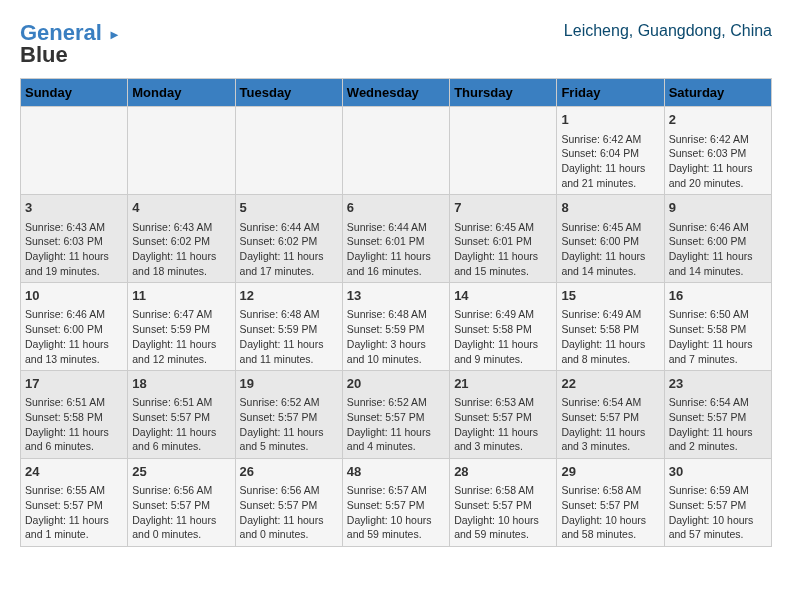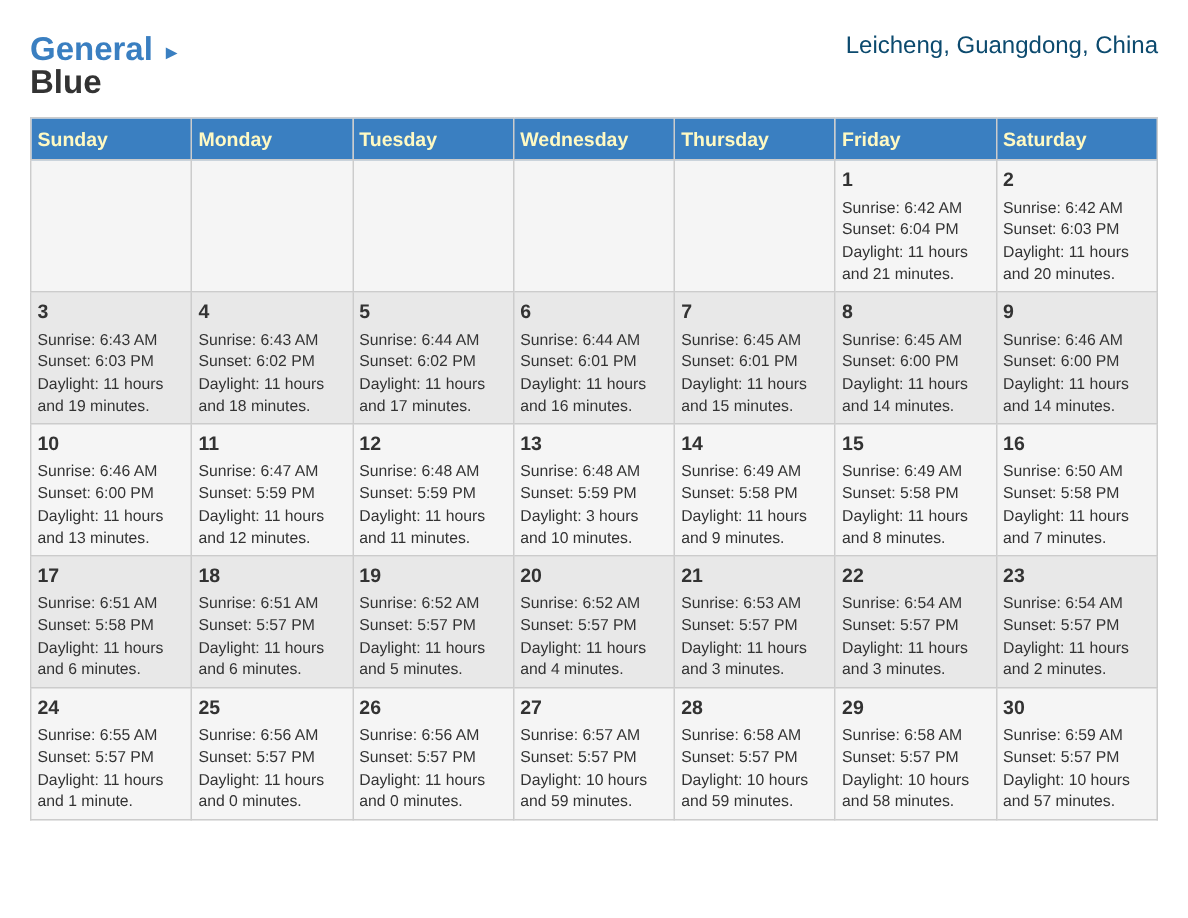--- a/index.html
+++ b/index.html
@@ -33,21 +33,21 @@
       color: #0c4a6e;
       margin-top: 2px;
     }
     table {
       width: 100%;
       border-collapse: collapse;
       font-size: 11px;
     }
     thead tr th {
       background-color: #3a7fc1;
-      color: #fef9c3;
+      color: #000000;
       padding: 6px 4px;
       text-align: left;
       font-size: 13px;
       font-weight: bold;
       border: 1px solid #ccc;
     }
     tbody tr td {
       border: 1px solid #ccc;
       vertical-align: top;
       padding: 4px;
@@ -139,19 +139,19 @@
         <td><span class="day-num">19</span><span>Sunrise: 6:52 AM</span><br><span>Sunset: 5:57 PM</span><br><span>Daylight: 11 hours and 5 minutes.</span></td>
         <td><span class="day-num">20</span><span>Sunrise: 6:52 AM</span><br><span>Sunset: 5:57 PM</span><br><span>Daylight: 11 hours and 4 minutes.</span></td>
         <td><span class="day-num">21</span><span>Sunrise: 6:53 AM</span><br><span>Sunset: 5:57 PM</span><br><span>Daylight: 11 hours and 3 minutes.</span></td>
         <td><span class="day-num">22</span><span>Sunrise: 6:54 AM</span><br><span>Sunset: 5:57 PM</span><br><span>Daylight: 11 hours and 3 minutes.</span></td>
         <td><span class="day-num">23</span><span>Sunrise: 6:54 AM</span><br><span>Sunset: 5:57 PM</span><br><span>Daylight: 11 hours and 2 minutes.</span></td>
       </tr>
       <tr>
         <td><span class="day-num">24</span><span>Sunrise: 6:55 AM</span><br><span>Sunset: 5:57 PM</span><br><span>Daylight: 11 hours and 1 minute.</span></td>
         <td><span class="day-num">25</span><span>Sunrise: 6:56 AM</span><br><span>Sunset: 5:57 PM</span><br><span>Daylight: 11 hours and 0 minutes.</span></td>
         <td><span class="day-num">26</span><span>Sunrise: 6:56 AM</span><br><span>Sunset: 5:57 PM</span><br><span>Daylight: 11 hours and 0 minutes.</span></td>
-        <td><span class="day-num">27</span><span>Sunrise: 6:57 AM</span><br><span>Sunset: 5:57 PM</span><br><span>Daylight: 10 hours and 59 minutes.</span></td>
+        <td><span class="day-num">48</span><span>Sunrise: 6:57 AM</span><br><span>Sunset: 5:57 PM</span><br><span>Daylight: 10 hours and 59 minutes.</span></td>
         <td><span class="day-num">28</span><span>Sunrise: 6:58 AM</span><br><span>Sunset: 5:57 PM</span><br><span>Daylight: 10 hours and 59 minutes.</span></td>
         <td><span class="day-num">29</span><span>Sunrise: 6:58 AM</span><br><span>Sunset: 5:57 PM</span><br><span>Daylight: 10 hours and 58 minutes.</span></td>
         <td><span class="day-num">30</span><span>Sunrise: 6:59 AM</span><br><span>Sunset: 5:57 PM</span><br><span>Daylight: 10 hours and 57 minutes.</span></td>
       </tr>
     </tbody>
 </table>
 
 </body></html>

